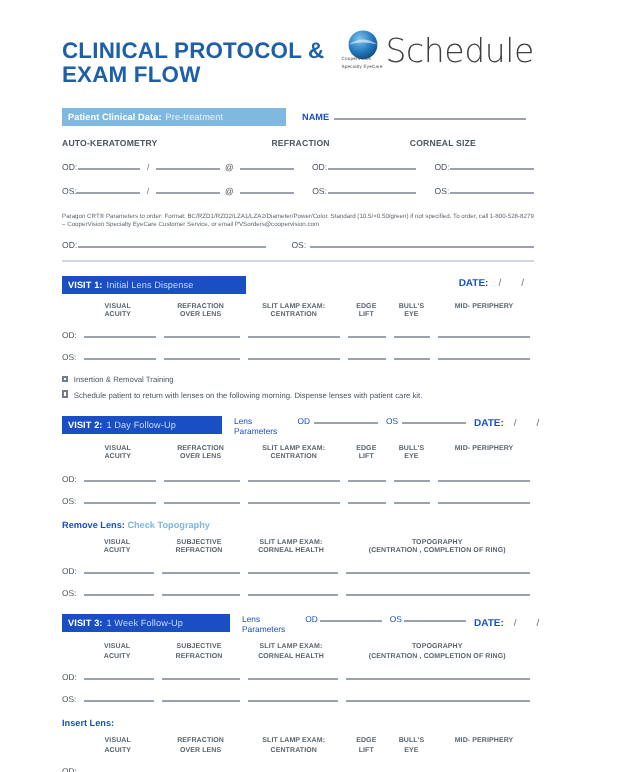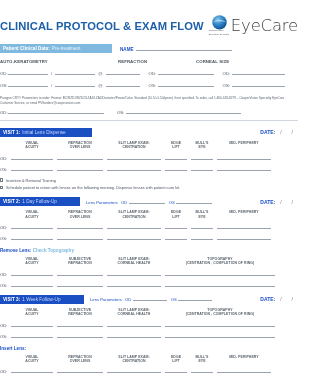--- a/index.html
+++ b/index.html
@@ -2,21 +2,21 @@
 <html><head>
 <meta charset="utf-8">
 <style>
   * { box-sizing: border-box; margin: 0; padding: 0; }
   html, body {
     width: 298px; height: 386px;
     background: #ffffff;
     font-family: "Liberation Sans", sans-serif;
     overflow: hidden;
   }
-  .page { position: relative; width: 298px; height: 386px; padding: 0 0; }
+  .page { position: relative; width: 298px; height: 386px; padding: 0 31px; }
 
   
   .header { display: flex; align-items: flex-start; justify-content: space-between;
             padding-top: 14px; }
   .doc-title { font-size: 11.2px; font-weight: bold; color: #1d5fa8;
                letter-spacing: .1px; line-height: 1.1; padding-top: 6px; }
   .logo { display: flex; align-items: flex-start; gap: 1px; padding-top: 1px; }
   .logo-mark { width: 21px; height: 20px; position: relative; flex: none; }
   .logo-sub { font-size: 2.3px; color: #4a4a4a; line-height: 1.45; letter-spacing: .1px;
               position: absolute; left: 0; bottom: -1px; white-space: nowrap; }
@@ -118,21 +118,21 @@
             </radialGradient>
           </defs>
           <ellipse cx="10.5" cy="7.4" rx="7.2" ry="7.2" fill="url(#sph)"></ellipse>
           <path d="M3.4 7.2 Q10.5 2.2 17.6 7.2 Q10.5 5.2 3.4 7.2 Z" fill="#ffffff" opacity=".55"></path>
         </svg>
         <div class="logo-sub">
           <div>CooperVision</div>
           <div>Specialty EyeCare</div>
         </div>
       </div>
-      <div class="logo-word">EyeCare</div>
+      <div class="logo-word">Schedule</div>
     </div>
   </div>
 
   <div class="row-head" style="margin-top:9px;">
     <div class="bar bar-light" style="width:112px;">
       <span>Patient Clinical Data:</span>
       <span class="sub">Pre-treatment</span>
     </div>
     <div class="inline-field">
       <span class="lbl">NAME</span>

